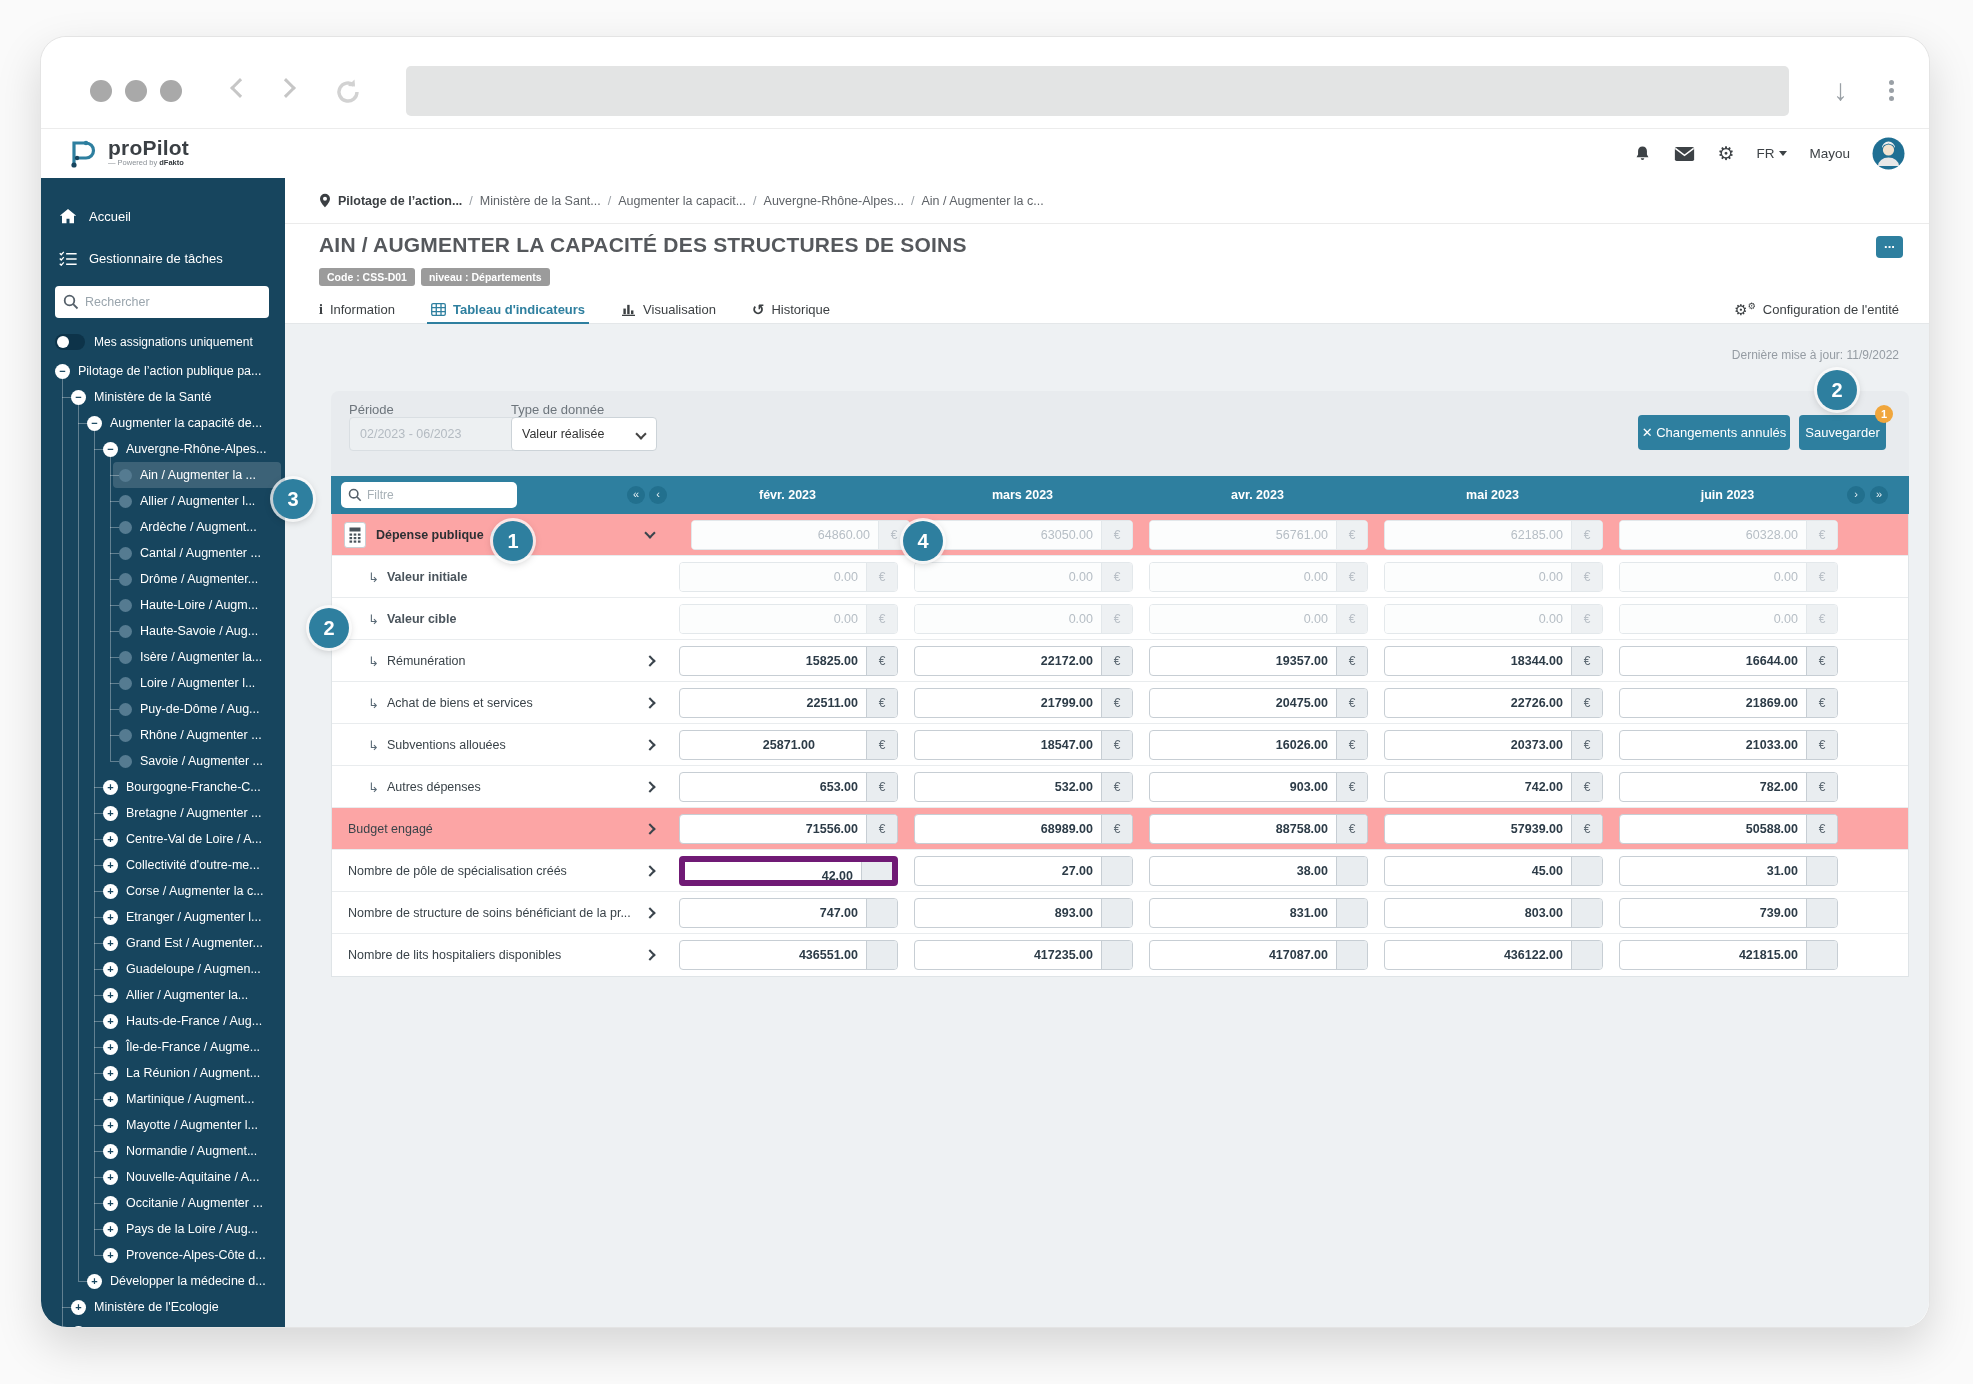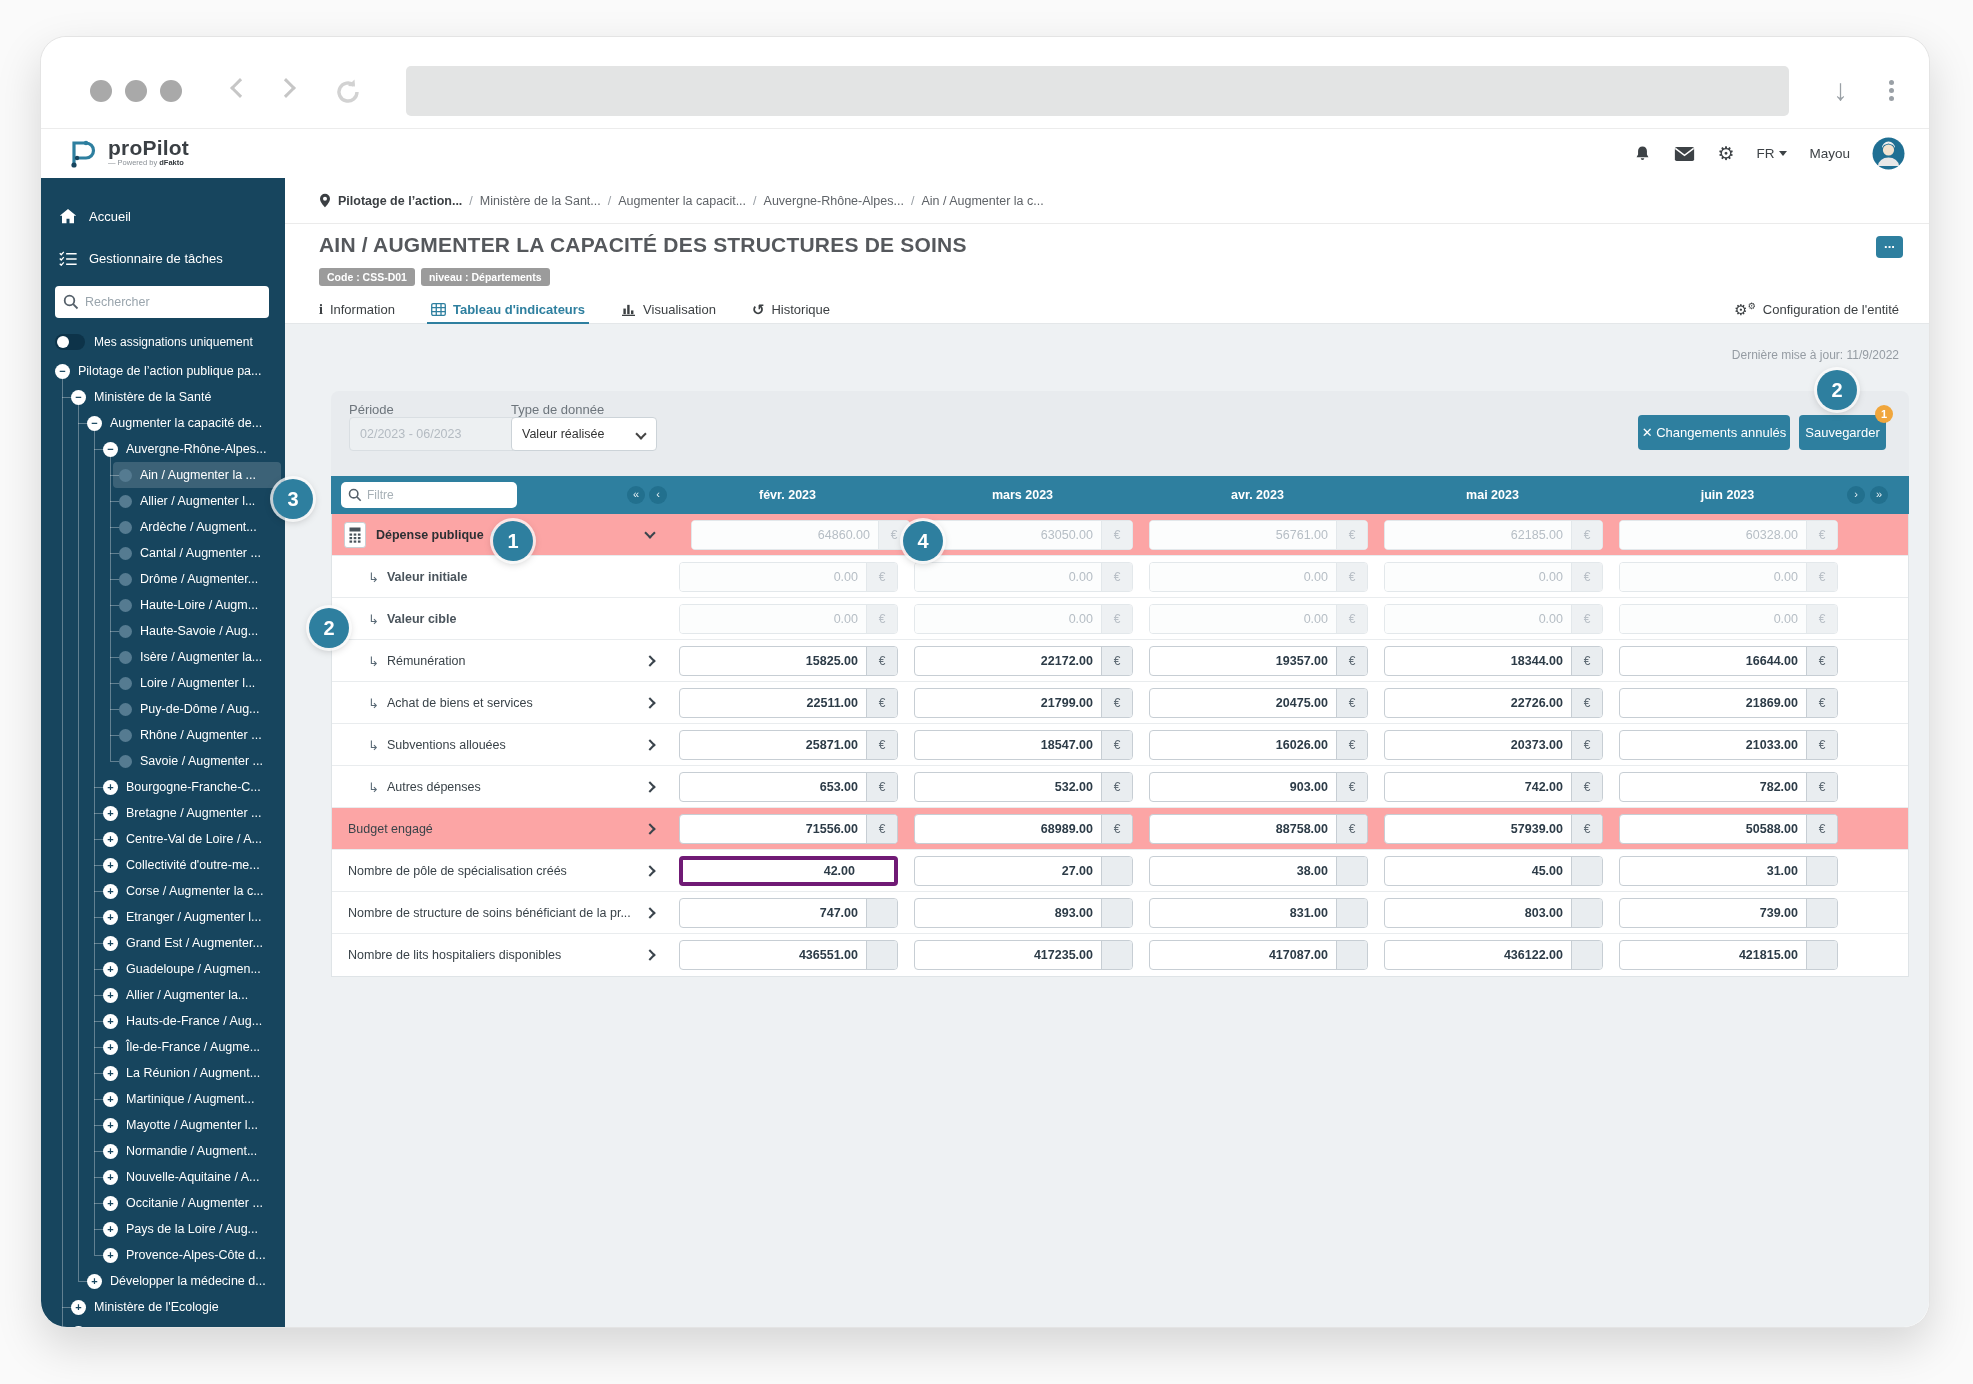--- a/index.html
+++ b/index.html
@@ -112,21 +112,21 @@
   .infoi { margin-left:7px; width:14px; height:14px; border-radius:50%; background:#9fc0cf; color:#fff; font-size:9px; font-weight:700; text-align:center; line-height:14px; font-family:"Liberation Serif","DejaVu Serif",serif; }
   .rowchev { position:absolute; left:314px; top:17px; width:8px; height:8px; border-right:2px solid #3a444c; border-bottom:2px solid #3a444c; cursor:pointer; }
   .rowchev.right { transform:rotate(-45deg); }
   .rowchev.down { transform:rotate(45deg); top:15px; }
   .grp { position:absolute; top:6px; width:219px; height:30px; border:1px solid #c7ced4; border-radius:4px; background:#fff; display:flex; overflow:hidden; }
   .grp .val { flex:1; text-align:right; font-size:12.5px; font-weight:600; color:#2c3b47; line-height:28px; padding-right:8px; }
   .grp .unit { width:31px; border-left:1px solid #c7ced4; background:#e9edf0; color:#5f6b75; font-size:12px; text-align:center; line-height:28px; }
   .grp.dis { border-color:#e3e8eb; }
   .grp.dis .val { color:#b6bec5; font-weight:400; background:#fcfdfd; }
   .grp.dis .unit { border-left-color:#e3e8eb; color:#b9c0c7; background:#eef1f3; }
-  .grp.hl { border:4px solid #701a75;align-items:center; }
+  .grp.hl { border:6px solid #701a75; }
 
   
   .callout { position:absolute; width:40px; height:40px; border-radius:50%; background:#2e7f9f; color:#fff; font-size:20px; font-weight:700; text-align:center; line-height:40px; box-shadow:0 0 0 3px rgba(255,255,255,.75), 0 2px 8px rgba(0,0,0,.25); z-index:9; }
 
   svg { display:block; }
 </style>
 </head>
 <body>
 
 <div class="window">
@@ -620,21 +620,21 @@
               <div class="val">21869.00</div>
               <div class="unit">€</div>
             </div>
           </div>
           <div class="trow">
             <div class="rlabel">
               <span class="indarrow">↳</span>
               <span class="rtext">Subventions allouées</span>
             </div>
             <div class="rowchev right"></div>
-            <div class="grp" style="left: 347px;">
+            <div class="grp" style="left: 347px; gap: 43px;">
               <div class="val">25871.00</div>
               <div class="unit">€</div>
             </div>
             <div class="grp" style="left: 582px;">
               <div class="val">18547.00</div>
               <div class="unit">€</div>
             </div>
             <div class="grp" style="left: 817px;">
               <div class="val">16026.00</div>
               <div class="unit">€</div>

